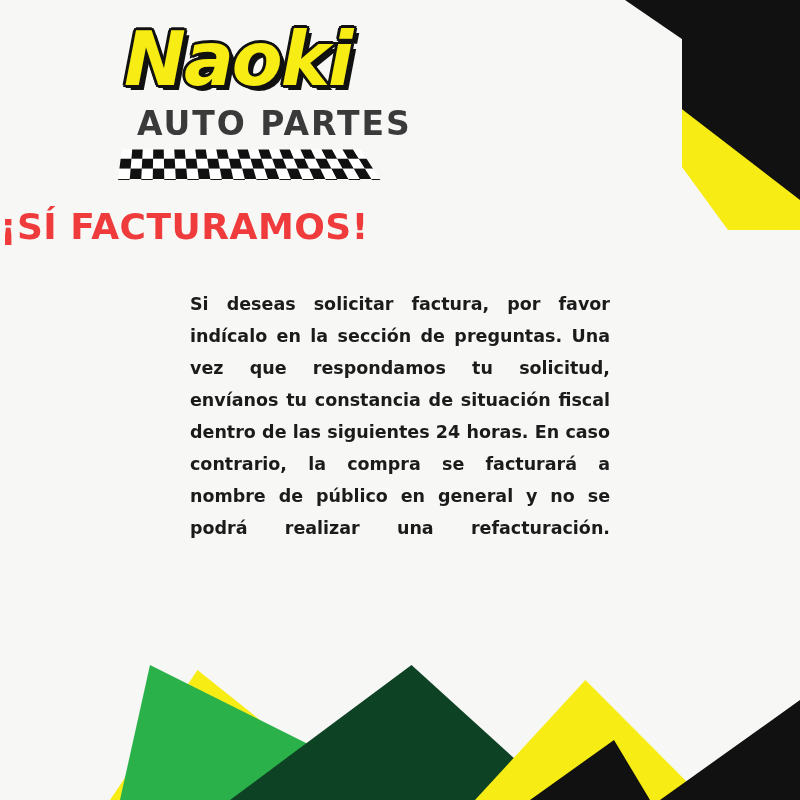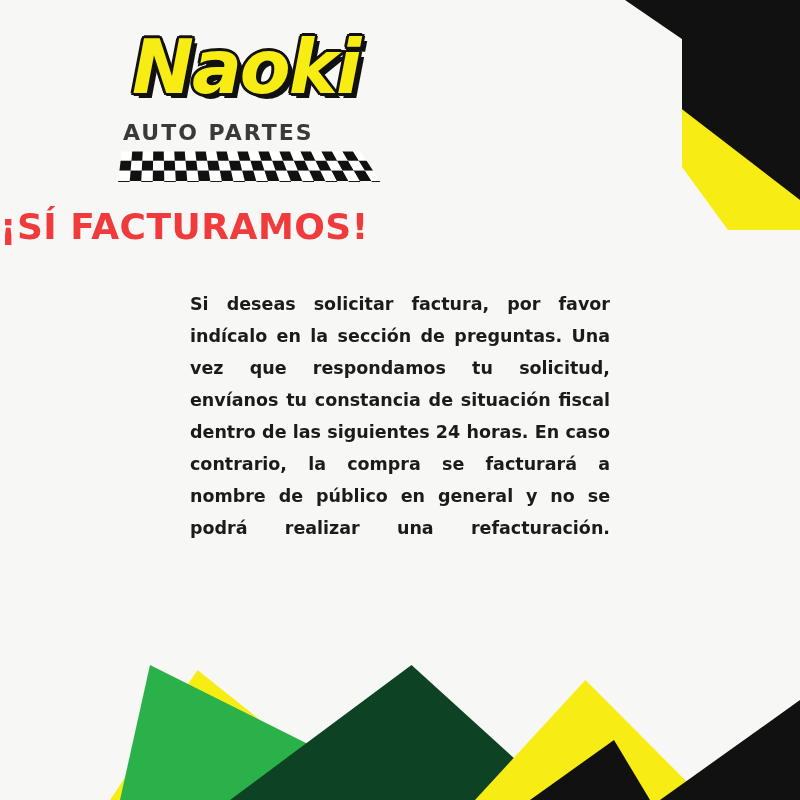--- a/index.html
+++ b/index.html
@@ -137,31 +137,31 @@
     font-size: 74px;
     line-height: 86px;
     letter-spacing: -2px;
     color: #f7ec13;
     -webkit-text-stroke: 4px #111111;
     paint-order: stroke fill;
     text-shadow:
       3px 0 0 #111, -3px 0 0 #111, 0 3px 0 #111, 0 -3px 0 #111,
       2px 2px 0 #111, -2px 2px 0 #111, 2px -2px 0 #111, -2px -2px 0 #111,
       5px 5px 0 #111;
-    margin: 16px;
+    margin: 8px;
     padding: 0;
     white-space: nowrap;
   }
   .logo-sub {
     font-family: "DejaVu Sans", sans-serif;
     font-weight: bold;
-    font-size: 22px;
+    font-size: 33px;
     letter-spacing: 2px;
     color: #3a3a3a;
-    margin: -6px 0 0 7px;
+    margin: -6px 0 0 21px;
     white-space: nowrap;
   }
   .checker {
     margin: 4px 0 0 4px;
     width: 250px;
     height: 34px;
     background-image:
       linear-gradient(45deg, #111 25%, transparent 25%, transparent 75%, #111 75%),
       linear-gradient(45deg, #111 25%, transparent 25%, transparent 75%, #111 75%);
     background-size: 22px 22px;

